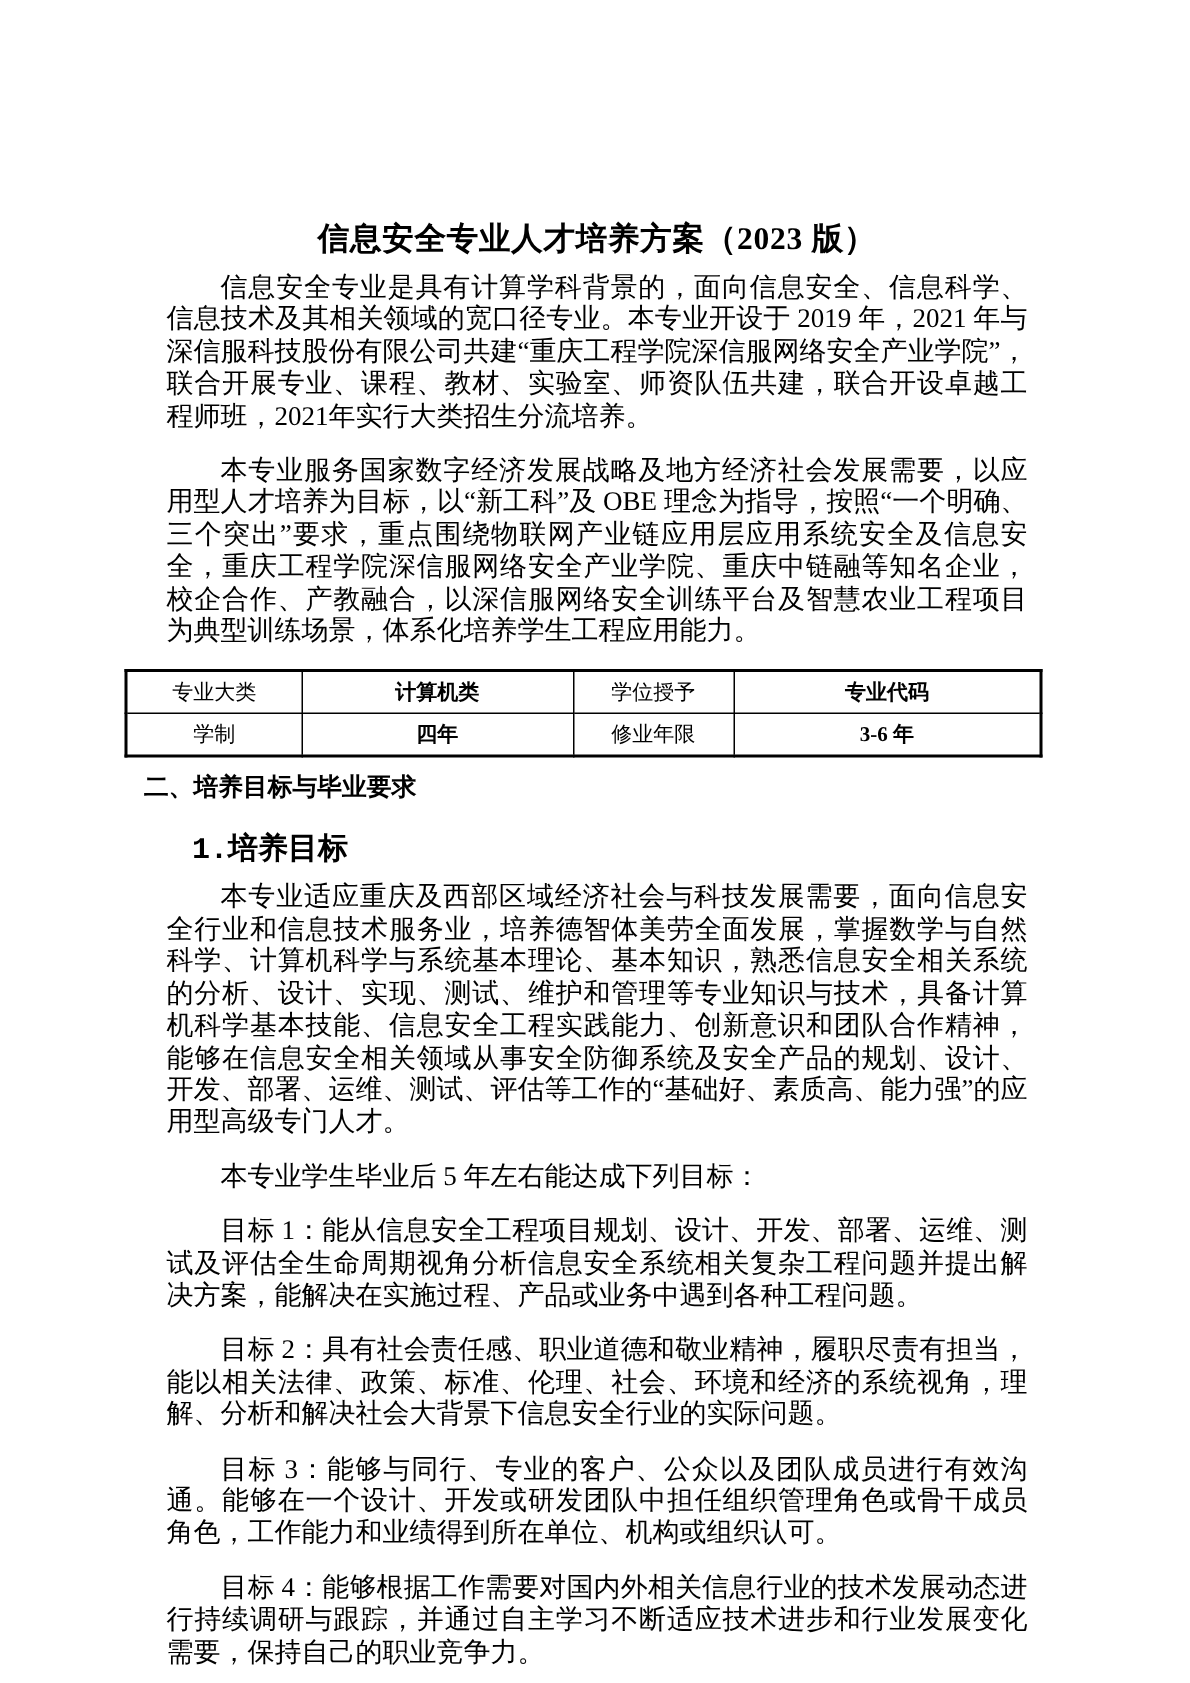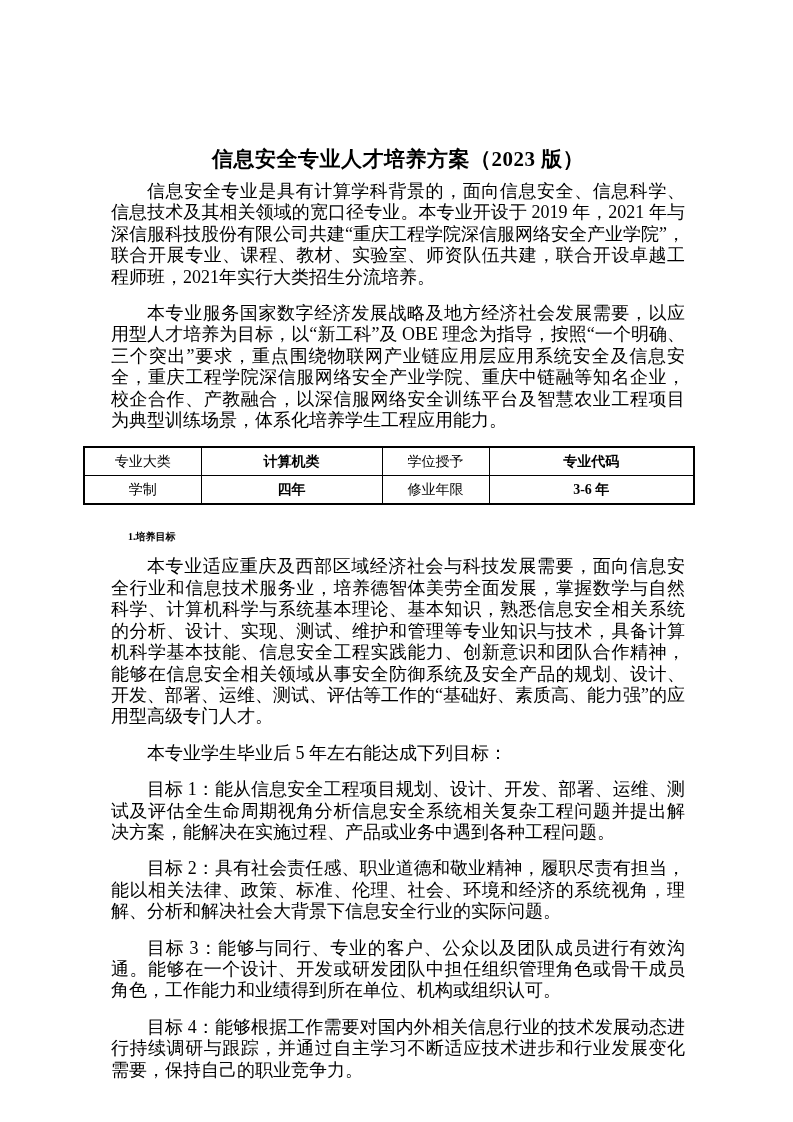--- a/index.html
+++ b/index.html
@@ -30,24 +30,24 @@
   }
   .sec-heading {
     margin: 20px 0 0 0;
     font-size: 16.5px;
     line-height: 21px;
     font-weight: bold;
     font-family: "Liberation Sans", "DejaVu Sans", sans-serif;
   }
   .sub-heading {
     margin: 21px 0 0 32px;
-    font-size: 10px;
+    font-size: 20px;
     line-height: 21px;
     font-weight: bold;
-    font-family: Liberation Serif, serif;
+    font-family: Liberation Mono, monospace;
   }
   .body-par {
     margin: 15px;
     font-size: 18px;
     line-height: 21.4px;
     text-align: justify;
     text-indent: 2em;
     word-break: break-all;
   }
   .par-gap {
@@ -111,20 +111,21 @@
         </tr>
         <tr>
           <td class="cell-label">学制</td>
           <td class="cell-value">四年</td>
           <td class="cell-label">修业年限</td>
           <td class="cell-value">3-6 年</td>
         </tr>
       </tbody>
     </table>
 
+    <h2 class="sec-heading" style="margin-top:10px;">二、培养目标与毕业要求</h2>
 
     <h3 class="sub-heading">1.培养目标</h3>
 
     <p class="body-par par-gap">本专业适应重庆及西部区域经济社会与科技发展需要，面向信息安全行业和信息技术服务业，培养德智体美劳全面发展，掌握数学与自然科学、计算机科学与系统基本理论、基本知识，熟悉信息安全相关系统的分析、设计、实现、测试、维护和管理等专业知识与技术，具备计算机科学基本技能、信息安全工程实践能力、创新意识和团队合作精神，能够在信息安全相关领域从事安全防御系统及安全产品的规划、设计、开发、部署、运维、测试、评估等工作的“基础好、素质高、能力强”的应用型高级专门人才。</p>
     <p class="body-par no-fill">本专业学生毕业后 5 年左右能达成下列目标：</p>
     <p class="body-par">目标 1：能从信息安全工程项目规划、设计、开发、部署、运维、测试及评估全生命周期视角分析信息安全系统相关复杂工程问题并提出解决方案，能解决在实施过程、产品或业务中遇到各种工程问题。</p>
     <p class="body-par">目标 2：具有社会责任感、职业道德和敬业精神，履职尽责有担当，能以相关法律、政策、标准、伦理、社会、环境和经济的系统视角，理解、分析和解决社会大背景下信息安全行业的实际问题。</p>
     <p class="body-par">目标 3：能够与同行、专业的客户、公众以及团队成员进行有效沟通。能够在一个设计、开发或研发团队中担任组织管理角色或骨干成员角色，工作能力和业绩得到所在单位、机构或组织认可。</p>
     <p class="body-par">目标 4：能够根据工作需要对国内外相关信息行业的技术发展动态进行持续调研与跟踪，并通过自主学习不断适应技术进步和行业发展变化需要，保持自己的职业竞争力。</p>
 

